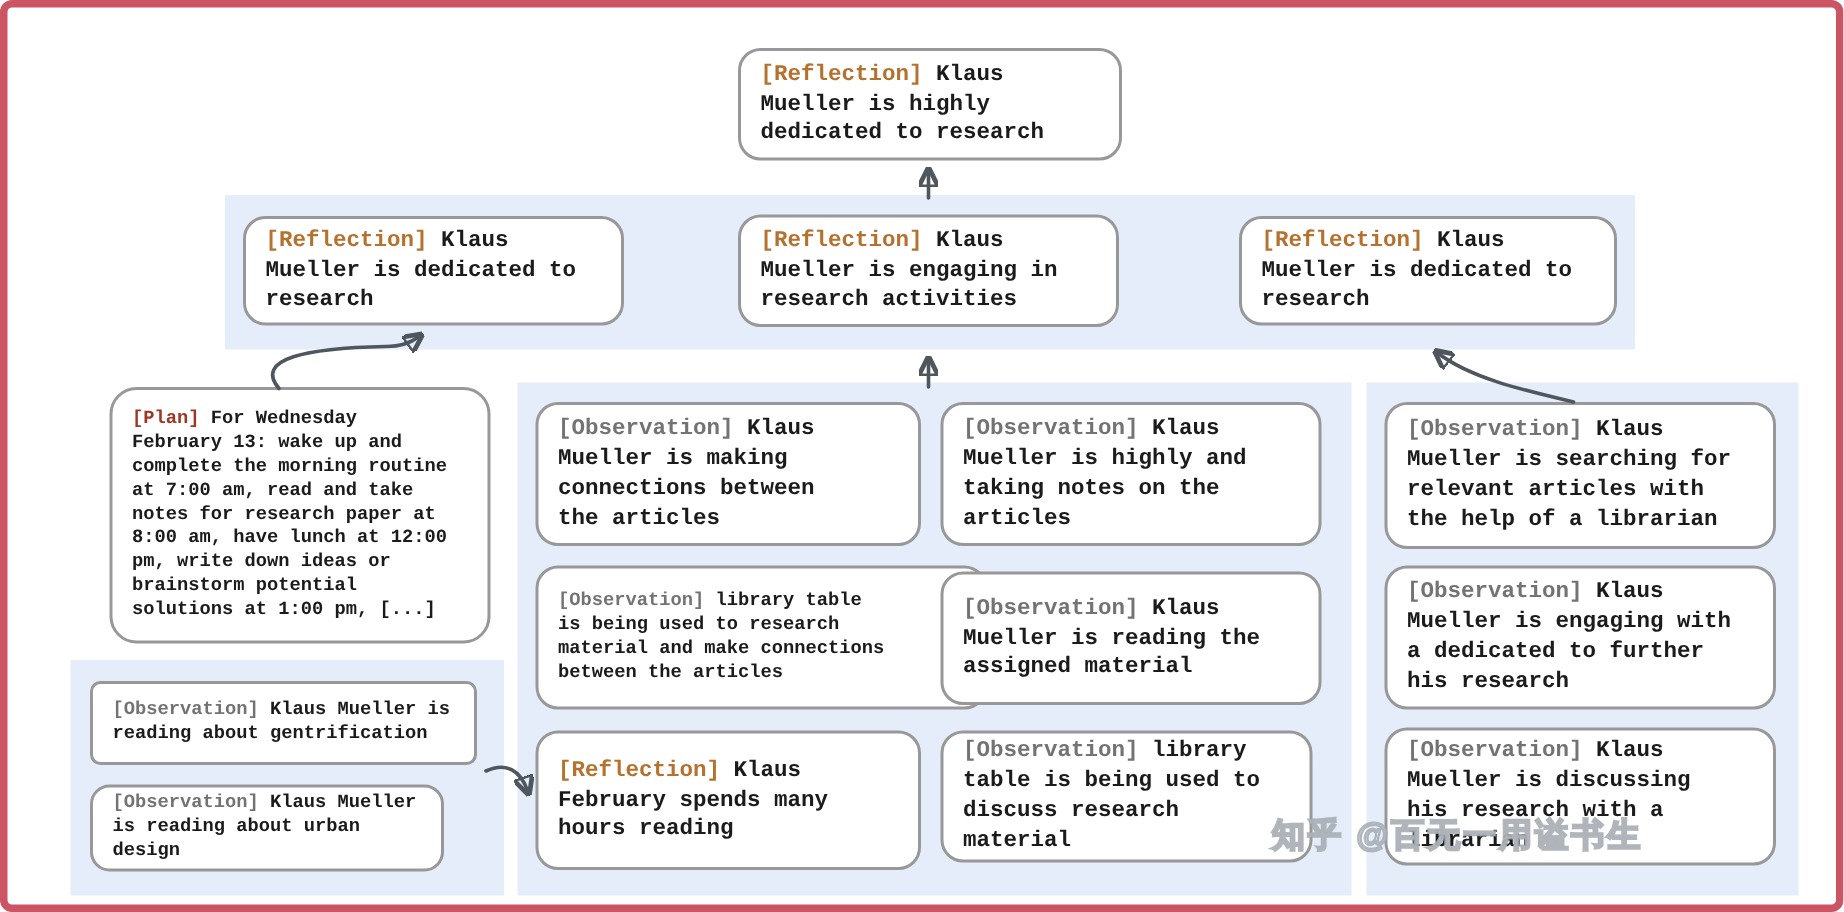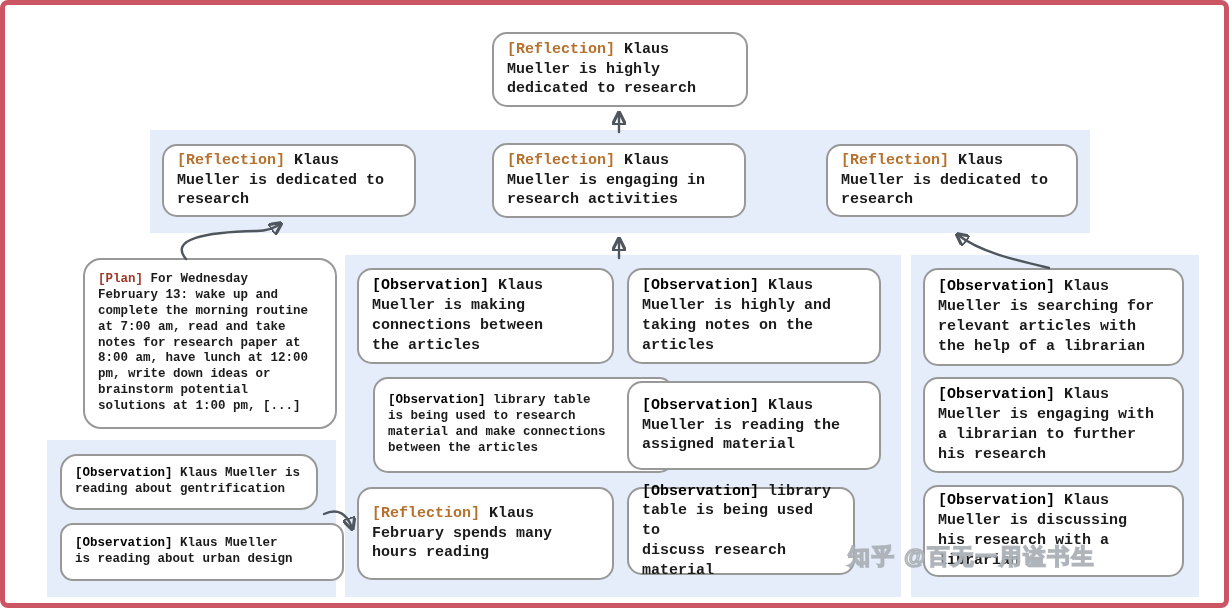--- a/index.html
+++ b/index.html
@@ -13,21 +13,21 @@
     position:absolute;background:#ffffff;border:2px solid #989898;border-radius:15px;
     box-sizing:border-box;z-index:2;display:flex;align-items:center;
     font-family:"Liberation Mono","DejaVu Sans Mono",monospace;font-weight:bold;color:#1b1b1b;
     padding:4px 13px;
   }
   .node .txt{white-space:pre-line;}
   .node.big{font-size:15px;line-height:1.32;}
   .node.small{font-size:12.5px;line-height:1.27;}
   .tag.refl{color:#b5722f;}
   .tag.plan{color:#9e3723;}
-  .tag.obs{color:#000000;}
+  .tag.obs{color:#737373;}
   #arrows{position:absolute;left:0;top:0;z-index:5;pointer-events:none;}
   #arrows path{stroke:#4f565e;stroke-width:2.4;fill:none;stroke-linecap:round;}
   #watermark{
     position:absolute;left:843px;top:537px;z-index:10;
     font-size:22px;font-weight:bold;letter-spacing:2px;white-space:nowrap;
     color:rgba(255,255,255,0.55);
     -webkit-text-stroke:1.5px rgba(164,170,178,0.85);
     text-shadow:0 0 1px rgba(160,165,172,0.5);
   }
 </style>
@@ -56,48 +56,48 @@
     <div class="txt"><span class="tag refl">[Reflection]</span><span> Klaus
 Mueller is engaging in
 research activities</span></div>
   </div>
   <div class="node big" style="left:821px;top:139px;width:252px;height:73px;">
     <div class="txt"><span class="tag refl">[Reflection]</span><span> Klaus
 Mueller is dedicated to
 research</span></div>
   </div>
 
-  <div class="node small" style="left:78px;top:253px;width:254px;height:171px;border-radius:18px;">
+  <div class="node small" style="left:68px;top:253px;width:254px;height:171px;border-radius:18px;">
     <div class="txt"><span class="tag plan">[Plan]</span><span> For Wednesday
 February 13: wake up and
 complete the morning routine
 at 7:00 am, read and take
 notes for research paper at
 8:00 am, have lunch at 12:00
 pm, write down ideas or
 brainstorm potential
 solutions at 1:00 pm, [...]</span></div>
   </div>
 
-  <div class="node small" style="left:55px;top:449px;width:258px;height:56px;border-radius:17px;">
+  <div class="node small" style="left:55px;top:449px;width:258px;height:56px;border-radius:7px;">
     <div class="txt"><span class="tag obs">[Observation]</span><span> Klaus Mueller is
 reading about gentrification</span></div>
   </div>
-  <div class="node small" style="left:55px;top:518px;width:284px;height:58px;border-radius:13px;">
+  <div class="node small" style="left:55px;top:518px;width:236px;height:58px;border-radius:13px;">
     <div class="txt"><span class="tag obs">[Observation]</span><span> Klaus Mueller
 is reading about urban design</span></div>
   </div>
 
   <div class="node big" style="left:352px;top:263px;width:257px;height:96px;">
     <div class="txt"><span class="tag obs">[Observation]</span><span> Klaus
 Mueller is making
 connections between
 the articles</span></div>
   </div>
-  <div class="node small" style="left:352px;top:372px;width:301px;height:96px;margin-left:16px;">
+  <div class="node small" style="left:352px;top:372px;width:301px;height:96px;">
     <div class="txt"><span class="tag obs">[Observation]</span><span> library table
 is being used to research
 material and make connections
 between the articles</span></div>
   </div>
   <div class="node big" style="left:352px;top:482px;width:257px;height:93px;">
     <div class="txt"><span class="tag refl">[Reflection]</span><span> Klaus
 February spends many
 hours reading</span></div>
   </div>
@@ -106,36 +106,36 @@
     <div class="txt"><span class="tag obs">[Observation]</span><span> Klaus
 Mueller is highly and
 taking notes on the
 articles</span></div>
   </div>
   <div class="node big" style="left:622px;top:376px;width:254px;height:89px;">
     <div class="txt"><span class="tag obs">[Observation]</span><span> Klaus
 Mueller is reading the
 assigned material</span></div>
   </div>
-  <div class="node big" style="left:622px;top:482px;width:228px;height:88px;">
+  <div class="node big" style="left:622px;top:482px;width:248px;height:88px;">
     <div class="txt"><span class="tag obs">[Observation]</span><span> library
 table is being used to
 discuss research material</span></div>
   </div>
 
   <div class="node big" style="left:918px;top:263px;width:261px;height:98px;">
     <div class="txt"><span class="tag obs">[Observation]</span><span> Klaus
 Mueller is searching for
 relevant articles with
 the help of a librarian</span></div>
   </div>
   <div class="node big" style="left:918px;top:372px;width:261px;height:96px;">
     <div class="txt"><span class="tag obs">[Observation]</span><span> Klaus
 Mueller is engaging with
-a librarian to further
+a dedicated to further
 his research</span></div>
   </div>
   <div class="node big" style="left:918px;top:480px;width:261px;height:92px;">
     <div class="txt"><span class="tag obs">[Observation]</span><span> Klaus
 Mueller is discussing
 his research with a
 librarian</span></div>
   </div>
 
   <svg id="arrows" width="1229" height="608" viewBox="0 0 1229 608">

